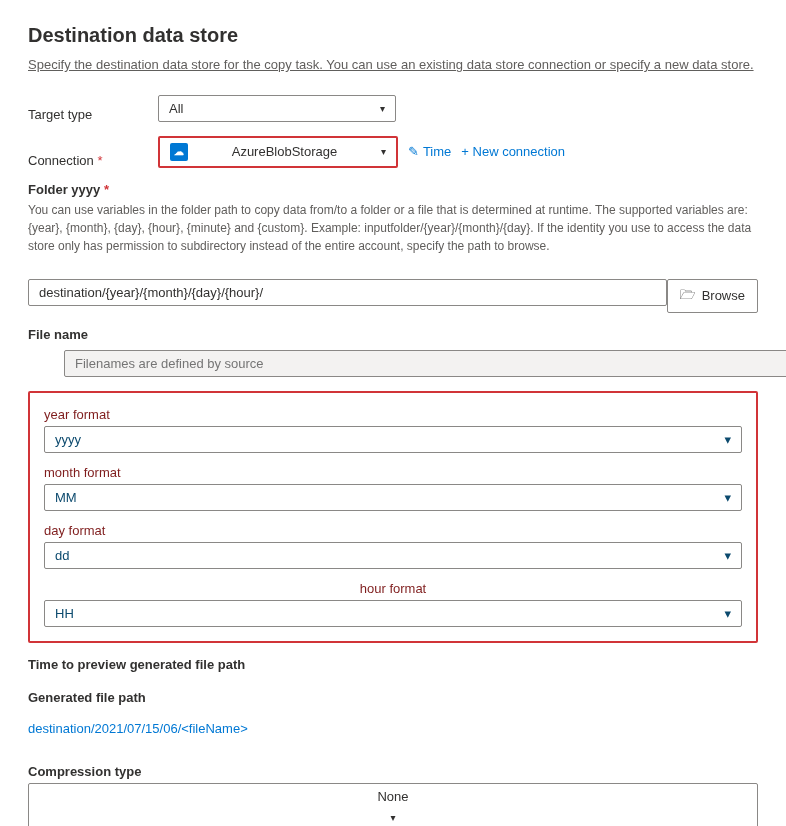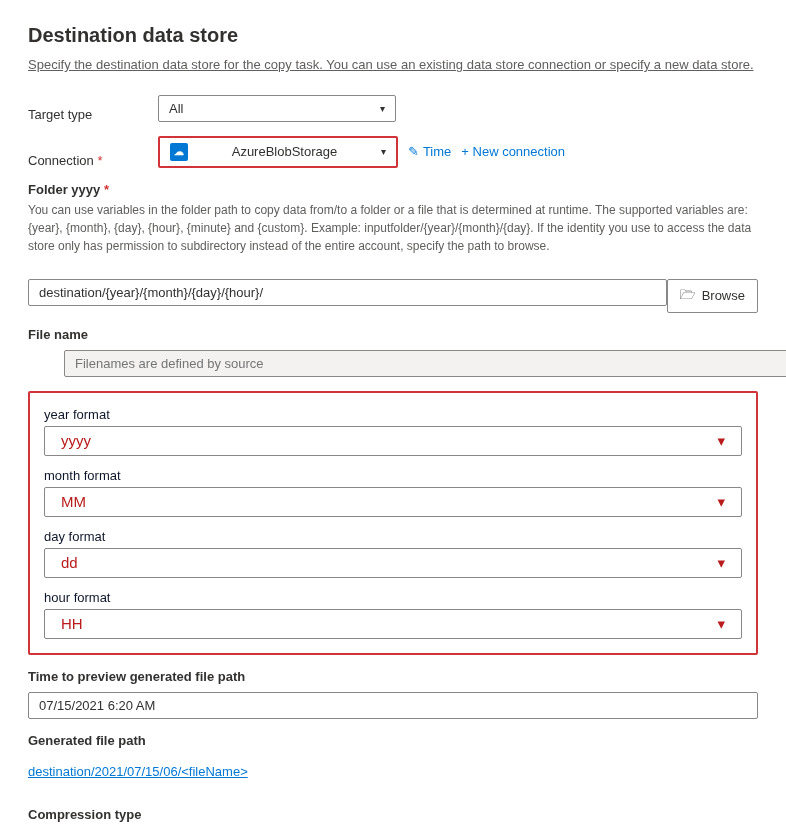--- a/index.html
+++ b/index.html
@@ -141,50 +141,50 @@
       border: 2px solid #d13438;
       border-radius: 2px;
       padding: 14px;
       margin-bottom: 14px;
     }
     .format-row {
       margin-bottom: 12px;
     }
     .format-row:last-child {
       margin-bottom: 0;
+      text-align: center;
     }
     .format-label {
       font-size: 13px;
-      color: #0f172a;
+      color: #7f1d1d;
       margin-bottom: 4px;
     }
     .format-select {
       width: 100%;
       border: 1px solid #8a8886;
       border-radius: 2px;
-      padding: 5px 16px;
-      font-size: 15px;
-      color: #b91c1c;
+      padding: 5px 10px;
+      font-size: 13px;
+      color: #0c4a6e;
       background: #fff;
       cursor: pointer;
       display: flex;
       align-items: center;
       justify-content: space-between;
     }
     .generated-path-label {
       font-size: 13px;
       font-weight: 600;
       color: #323130;
       margin-bottom: 16px;
     }
     .generated-path-value {
       font-size: 13px;
       color: #0078d4;
       margin-bottom: 14px;
-      text-decoration: underline;
     }
   </style>
 </head>
 <body>
 
 <div class="page-container">
 
   <div class="page-title">Destination data store</div>
   <div class="page-subtitle">Specify the destination data store for the copy task. You can use an existing data store connection or specify a new data store.</div>
 
@@ -267,21 +267,20 @@
       <div class="format-label">hour format</div>
       <div class="format-select">
         <span>HH</span>
         <span>▾</span>
       </div>
     </div>
   </div>
 
   <div style="margin-bottom:14px;">
     <div class="section-label">Time to preview generated file path</div>
-    <input class="text-input" type="text" style="margin-top: 4px;" value="07/15/2021 6:20 AM">
   </div>
 
   <div style="margin-bottom:14px;">
     <div class="generated-path-label">Generated file path</div>
     <div class="generated-path-value">destination/2021/07/15/06/&lt;fileName&gt;</div>
   </div>
 
   <div style="">
     <div class="section-label">Compression type</div>
     <div class="select-box" style="width:100%; margin-top:4px;flex-direction:column;">

